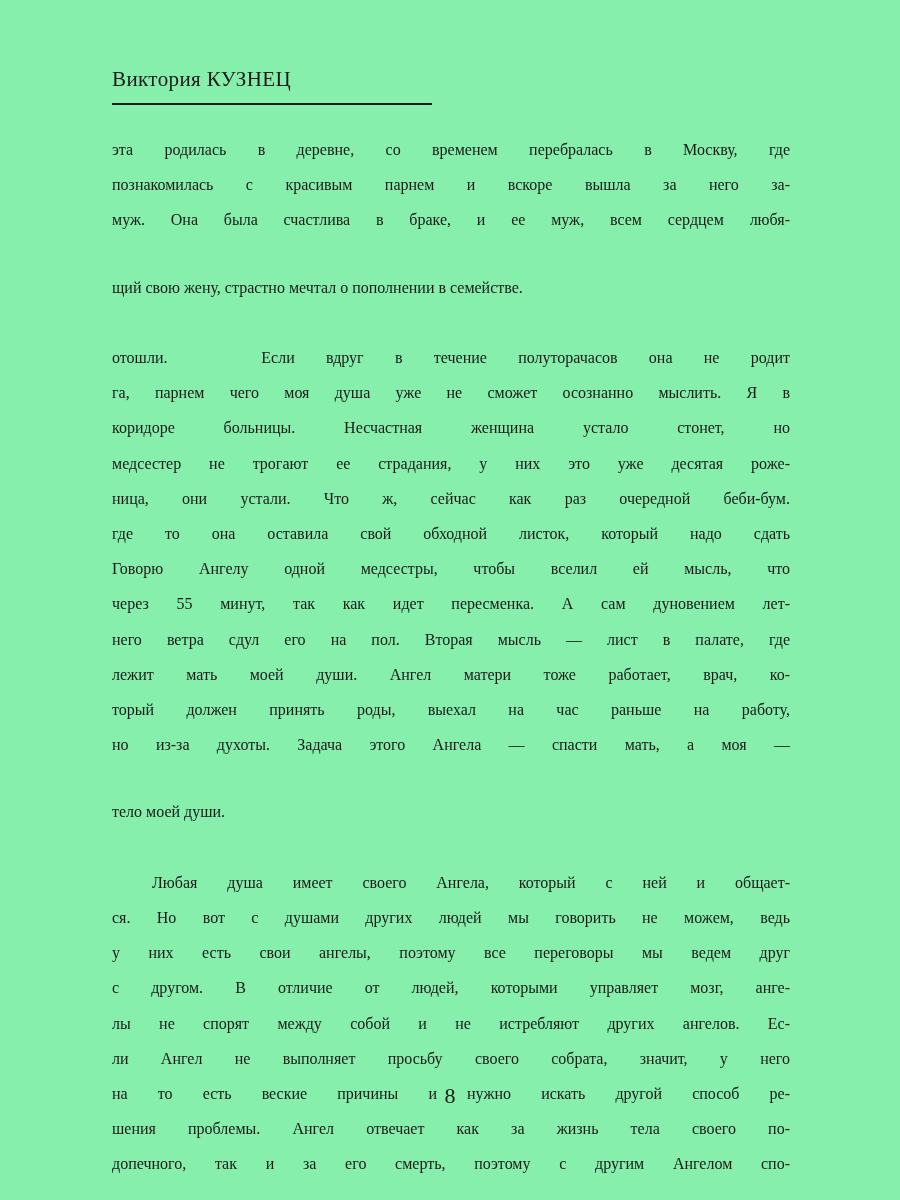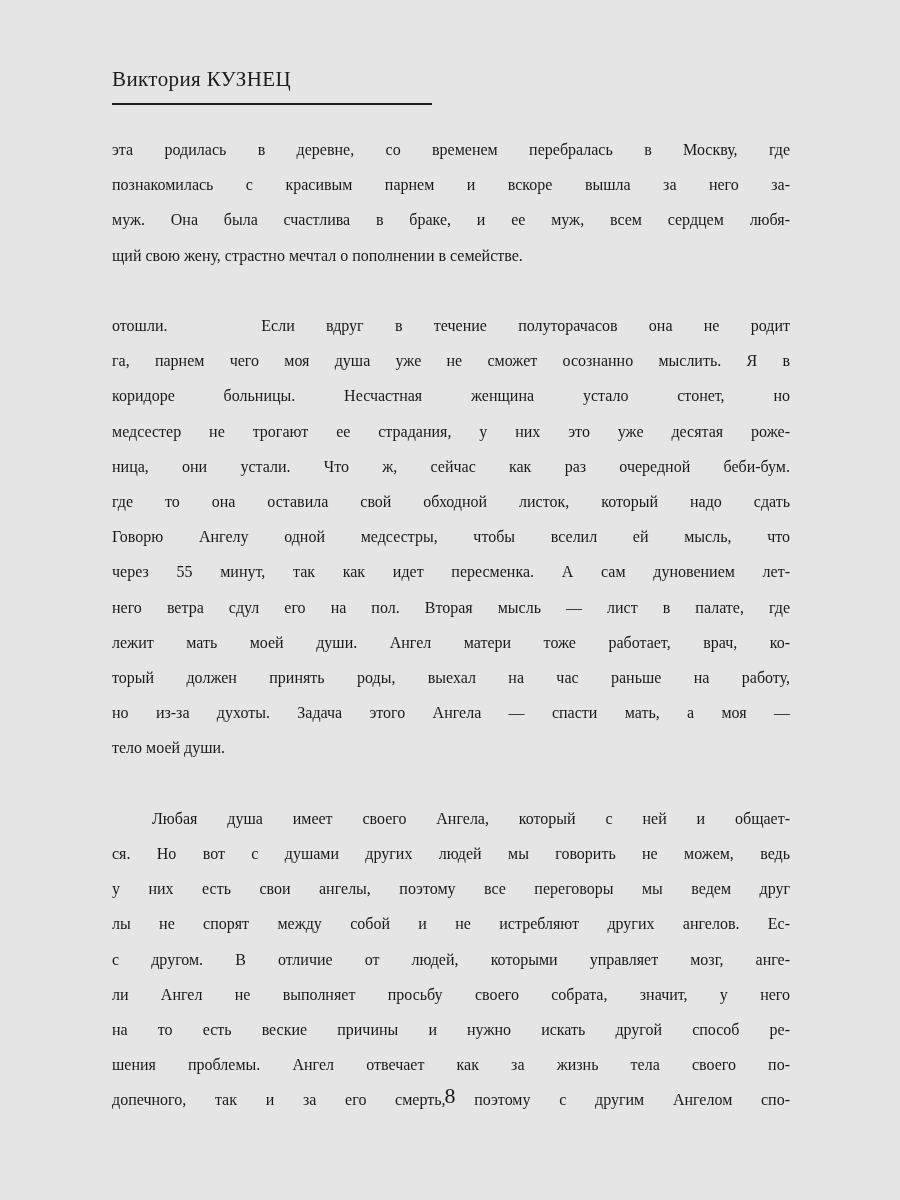--- a/index.html
+++ b/index.html
@@ -6,21 +6,21 @@
   html, body {
     margin: 0;
     padding: 0;
     background: #ffffff;
   }
 
   .page {
     position: relative;
     width: 900px;
     height: 1200px;
-    background: #e5e5e5;
+    background: #86efac;
     overflow: hidden;
     font-family: "Liberation Serif", "DejaVu Serif", serif;
     color: #1a1a1a;
     box-sizing: border-box;
   }
 
   
   .running-head {
     position: absolute;
     left: 112px;
@@ -75,20 +75,21 @@
   
   .ln {
     display: block;
     text-align: justify;
     text-align-last: justify;
     white-space: pre-wrap;
   }
 
   .ln.last {
     text-align-last: left;
+    margin-top: 32px;
   }
 
   .ln.indent {
     text-indent: 40px;
   }
 
   
   .folio {
     position: absolute;
     left: 0;
@@ -132,22 +133,22 @@
       <span class="ln">лежит мать моей души. Ангел матери тоже работает, врач, ко-</span>
       <span class="ln">торый должен принять роды, выехал на час раньше на работу,</span>
       <span class="ln">но из-за духоты. Задача этого Ангела — спасти мать, а моя —</span>
       <span class="ln last">тело моей души.</span>
     </p>
 
     <p class="para">
       <span class="ln indent">Любая душа имеет своего Ангела, который с ней и общает-</span>
       <span class="ln">ся. Но вот с душами других людей мы говорить не можем, ведь</span>
       <span class="ln">у них есть свои ангелы, поэтому все переговоры мы ведем друг</span>
+      <span class="ln">с другом. В отличие от людей, которыми управляет мозг, анге-</span>
       <span class="ln">лы не спорят между собой и не истребляют других ангелов. Ес-</span>
-      <span class="ln">с другом. В отличие от людей, которыми управляет мозг, анге-</span>
       <span class="ln">ли Ангел не выполняет просьбу своего собрата, значит, у него</span>
       <span class="ln">на то есть веские причины и нужно искать другой способ ре-</span>
       <span class="ln">шения проблемы. Ангел отвечает как за жизнь тела своего по-</span>
       <span class="ln">допечного, так и за его смерть, поэтому с другим Ангелом спо-</span>
 
     </p>
 
   </div>
 
   <div class="folio">8</div>

